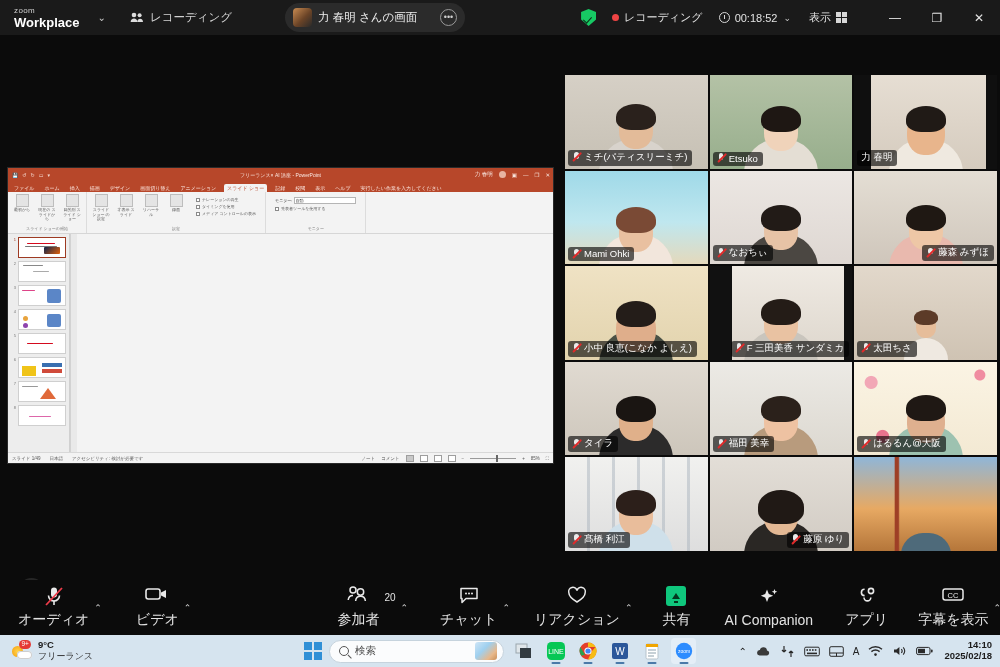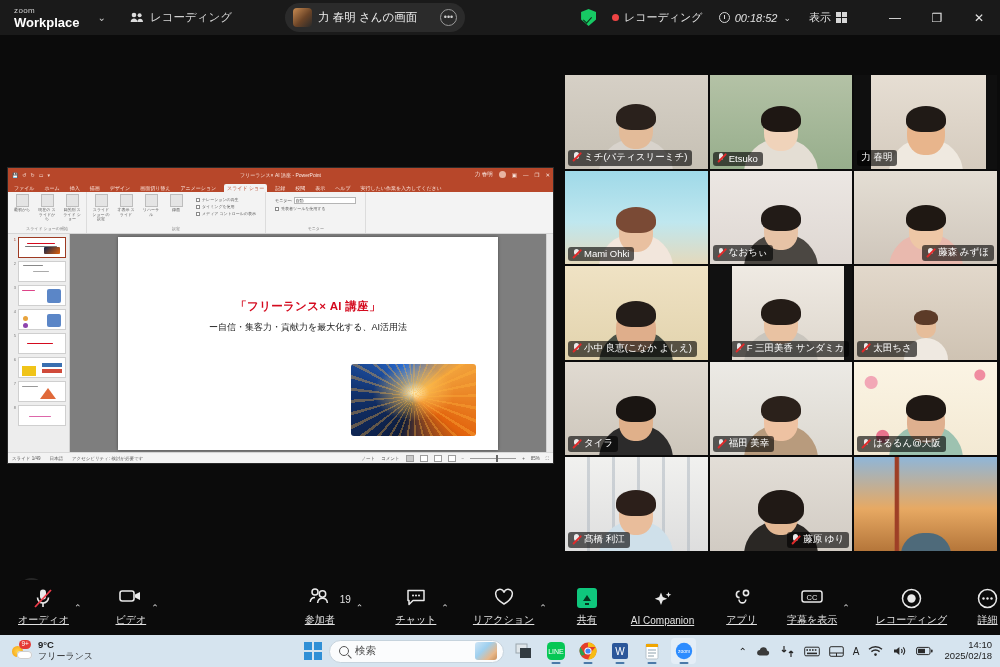--- a/index.html
+++ b/index.html
@@ -33,21 +33,21 @@
   .shield { width:15px; height:17px; background:#17c964; margin-right:16px;
     clip-path:polygon(50% 0,100% 18%,100% 62%,50% 100%,0 62%,0 18%);
     position:relative; cursor:pointer; }
   .shield::after{ content:""; position:absolute; left:3.5px; top:6px; width:4px;
     height:7px; border:1.6px solid #0d2e18; border-top:0; border-left:0;
     transform:rotate(42deg);}
   .rec-ind { display:flex; align-items:center; gap:5px; font-size:11px;
     color:#e2e2e2; margin-right:16px; cursor:pointer; }
   .rec-dot { width:7px; height:7px; border-radius:50%; background:#ef4444; }
   .timer { display:flex; align-items:center; gap:5px; font-size:11px;
-    color:#e2e2e2; margin-right:6px; cursor:pointer;font-style:italic; }
+    color:#e2e2e2; margin-right:6px; cursor:pointer; }
   .clock-ic { width:11px; height:11px; border:1.3px solid #d8d8d8; border-radius:50%;
     position:relative; }
   .clock-ic::after{content:"";position:absolute;left:4px;top:1.5px;width:1.2px;
     height:4px;background:#d8d8d8;}
   .mini-caret { font-size:9px; color:#c9c9c9; margin-right:18px; cursor:pointer; }
   .view-btn { display:flex; align-items:center; gap:5px; font-size:11px;
     color:#e2e2e2; margin-right:26px; cursor:pointer; }
   .grid-ic { width:12px; height:11px; display:grid;
     grid-template-columns:5px 5px; grid-template-rows:5px 5px; gap:1px; }
   .grid-ic i { background:#d8d8d8; display:block; }
@@ -166,21 +166,21 @@
   .mute::after{content:"";position:absolute;left:-1px;top:4.6px;width:12px;
     height:1.6px;background:#e02a2a;transform:rotate(-45deg);border-radius:1px;}
   .avatar-img { position:absolute; left:50%; top:50%; transform:translate(-50%,-50%);
     width:62px; height:62px; border-radius:12px; }
 
   
   .ztoolbar { position:absolute; left:0; top:580px; width:1000px; height:55px;
     background:#0b0b0b; display:flex; align-items:center; }
   .tbitem { display:flex; flex-direction:column; align-items:center; cursor:pointer;
     color:#e9e9e9; gap:3px; position:relative; }
-  .tbitem .lbl { font-size:10px; color:#e2e2e2; white-space:nowrap;text-decoration:underline; }
+  .tbitem .lbl { font-size:14px; color:#e2e2e2; white-space:nowrap; }
   .tbicon { height:22px; display:flex; align-items:flex-start; justify-content:center;
     position:relative; }
   .caret-up { font-size:9px; color:#dcdcdc; cursor:pointer; }
   .grp { display:flex; align-items:center; gap:5px; }
   .badge-num { font-size:10px; color:#e2e2e2; }
   .share-ic { width:20px; height:20px; background:#0fc77d; border-radius:3px;
     display:flex; align-items:center; justify-content:center; }
   .share-ic::after{content:"";width:0;height:0;border-left:4px solid transparent;
     border-right:4px solid transparent;border-bottom:6px solid #04361f;
     box-shadow:0 6px 0 -2px #04361f;}
@@ -218,21 +218,21 @@
     background:linear-gradient(135deg,#cfe5f6,#9fd0ef 40%,#e8b88a 75%,#c98f58); }
   .tbapp { width:25px; height:26px; display:flex; align-items:center;
     justify-content:center; cursor:pointer; position:relative; border-radius:4px;}
   .tbapp.active { background:#e4eef7; }
   .tbapp .dot { position:absolute; bottom:0px; left:50%; transform:translateX(-50%);
     width:9px; height:2px; border-radius:2px; background:#4a79a8; }
   .tray { position:absolute; right:8px; display:flex; align-items:center; gap:9px; }
   .tray .ti { font-size:10px; color:#222; cursor:pointer; display:flex;
     align-items:center; }
   .clockbox { line-height:1.15; text-align:right; cursor:pointer; margin-left:2px; }
-  .clockbox .c1,.clockbox .c2 { font-size:9.5px; color:#1b1b1b; }
+  .clockbox .c1,.clockbox .c2 { font-size:9.5px; color:#1b1b1b;font-weight:bold; }
 </style>
 </head>
 <body>
 
 <div id="app">
 
   <div class="titlebar">
     <div class="zm-logo">
       <span class="z1">zoom</span>
       <span class="z2">Workplace</span>
@@ -447,27 +447,20 @@
             </div>
           </div>
           <div class="thumb">
             <span class="thumb-no">8</span>
             <div class="thumb-box">
               <i class="tline" style="left:10px;top:10px;width:22px;background:#d6a"></i>
             </div>
           </div>
         </div>
 
-        <div class="slide-area">
-          <div class="slide">
-            <div class="slide-title">「フリーランス× AI 講座」</div>
-            <div class="slide-sub">ー自信・集客力・貢献力を最大化する、AI活用法</div>
-            <div class="slide-img"></div>
-          </div>
-        </div>
         <div class="scrollv"></div>
       </div>
 
       <div class="ppt-status">
         <span>スライド 1/49</span>
         <span>日本語</span>
         <span>アクセシビリティ: 検討が必要です</span>
         <span class="right">
           <span>ノート</span>
           <span>コメント</span>
@@ -749,21 +742,21 @@
         <div class="tbicon">
           <svg width="22" height="16" viewBox="0 0 22 16">
             <circle cx="6" cy="4" r="3" stroke="#e9e9e9" stroke-width="1.5" fill="none"></circle>
             <circle cx="13.5" cy="6" r="3.2" stroke="#e9e9e9" stroke-width="1.5" fill="none"></circle>
             <path d="M1.2 14c.3-3 2.4-4.6 4.8-4.6" stroke="#e9e9e9" stroke-width="1.5" fill="none"></path>
             <path d="M8.6 15c.3-3.2 2.5-4.8 4.9-4.8 2.4 0 4.6 1.6 4.9 4.8" stroke="#e9e9e9" stroke-width="1.5" fill="none"></path>
           </svg>
         </div>
         <span class="lbl">参加者</span>
       </div>
-      <span class="badge-num" style="align-self:flex-start;margin-top:6px">19</span>
+      <span class="badge-num" style="align-self:flex-start;margin-top:6px">20</span>
       <span class="caret-up">⌃</span>
     </div>
 
     <div class="grp" style="margin-left:32px">
       <div class="tbitem">
         <div class="tbicon">
           <svg width="22" height="19" viewBox="0 0 22 19">
             <path d="M3 2.5h16v10H8l-4 4v-4H3z" stroke="#e9e9e9" stroke-width="1.5" fill="none" stroke-linejoin="round"></path>
             <circle cx="8" cy="7.6" r="1" fill="#e9e9e9"></circle>
               <circle cx="11" cy="7.6" r="1" fill="#e9e9e9"></circle>

